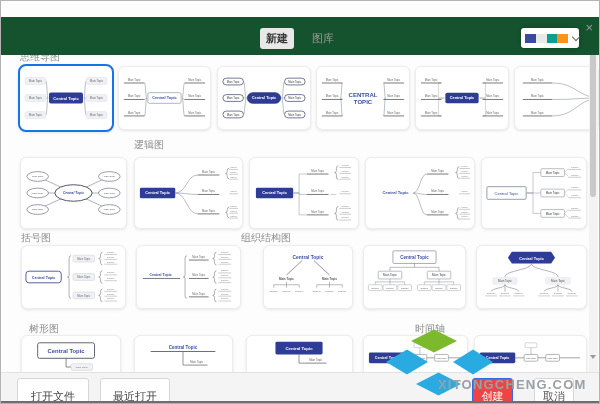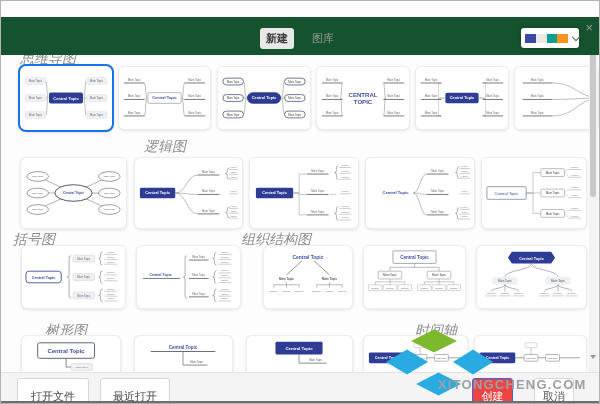--- a/index.html
+++ b/index.html
@@ -12,21 +12,21 @@
   .tab{font-size:11px;color:#9b9b9b;padding:3px 6px;border-radius:3px;cursor:default;}
   .tab.active{background:#e8e8e8;color:#3a3a3a;font-weight:bold;}
   .closebtn{position:absolute;right:6px;top:4px;font-size:13px;color:#9a9a9a;line-height:13px;}
   .palette{position:absolute;left:520px;top:11px;width:58px;height:20px;background:#fff;border-radius:3px;
            box-shadow:0 0 5px rgba(0,0,0,.2);display:flex;align-items:center;padding-left:4px;box-sizing:border-box;}
   .swatch{width:11px;height:9px;display:inline-block;}
   .chev{width:5px;height:5px;border-right:1.5px solid #666;border-bottom:1.5px solid #666;
         transform:rotate(45deg);margin-left:5px;margin-top:-3px;}
   
   #grid{position:absolute;left:0;top:0;width:600px;height:371px;overflow:hidden;z-index:1;}
-  .sec-title{position:absolute;font-size:14px;color:#8b8b8b;white-space:nowrap;font-style:italic;}
+  .sec-title{position:absolute;font-size:10px;color:#8b8b8b;white-space:nowrap;}
   .card{position:absolute;background:#fff;border:1px solid #ededed;border-radius:6px;
         box-shadow:0 1px 3px rgba(0,0,0,.10);box-sizing:border-box;overflow:hidden;}
   .card.selected{border:2px solid #1673e8;border-radius:8px;}
   .card svg{display:block;width:100%;height:100%;}
   svg text{font-family:"Liberation Sans","DejaVu Sans",sans-serif;}
   
   .sbar{position:absolute;right:1px;top:38px;width:9px;height:333px;background:#f3f3f3;z-index:5;}
   .sthumb{position:absolute;left:1px;top:8px;width:6px;height:150px;background:#c9c9c9;border-radius:3px;}
   .sarrow{position:absolute;left:1px;width:0;height:0;border-left:3.5px solid transparent;border-right:3.5px solid transparent;}
   .sarrow.up{top:2px;border-bottom:4px solid #9a9a9a;}
@@ -183,21 +183,21 @@
           <text x="23" y="14.2" font-size="2.8" fill="#6b6b6b" font-weight="400" text-anchor="middle">Main Topic</text>
           <line x1="8" y1="16.5" x2="38" y2="16.5" stroke="#555555" stroke-width="0.8"></line>
           <path d="M89 32 C63.5 32 63.5 33.5 38 33.5" stroke="#98a0a8" fill="none" stroke-width="0.7"></path>
           <text x="23" y="31.2" font-size="2.8" fill="#6b6b6b" font-weight="400" text-anchor="middle">Main Topic</text>
           <line x1="8" y1="33.5" x2="38" y2="33.5" stroke="#555555" stroke-width="0.8"></line>
           <path d="M89 32 C63.5 32 63.5 50.5 38 50.5" stroke="#98a0a8" fill="none" stroke-width="0.7"></path>
           <text x="23" y="48.2" font-size="2.8" fill="#6b6b6b" font-weight="400" text-anchor="middle">Main Topic</text>
           <line x1="8" y1="50.5" x2="38" y2="50.5" stroke="#555555" stroke-width="0.8"></line>
         </svg>
       </div>
-      <div class="sec-title" style="left: 143px; top: 137px;">逻辑图</div>
+      <div class="sec-title" style="left: 133px; top: 137px;">逻辑图</div>
       <div class="card" style="left: 19px; top: 156px; width: 107px; height: 72px;">
         <svg viewBox="0 0 107 72" preserveAspectRatio="none">
           <line x1="53.5" y1="36" x2="17" y2="19" stroke="#8a9098" stroke-width="0.7"></line>
           <line x1="53.5" y1="36" x2="90" y2="19" stroke="#8a9098" stroke-width="0.7"></line>
           <line x1="53.5" y1="36" x2="17" y2="36" stroke="#8a9098" stroke-width="0.7"></line>
           <line x1="53.5" y1="36" x2="90" y2="36" stroke="#8a9098" stroke-width="0.7"></line>
           <line x1="53.5" y1="36" x2="17" y2="53" stroke="#8a9098" stroke-width="0.7"></line>
           <line x1="53.5" y1="36" x2="90" y2="53" stroke="#8a9098" stroke-width="0.7"></line>
           <ellipse cx="17" cy="19" rx="11" ry="5" fill="#fff" stroke="#6a7184" stroke-width="0.7"></ellipse>
           <text x="17" y="20" font-size="2.4" fill="#555" font-weight="400" text-anchor="middle">Main Topic</text>
@@ -334,21 +334,21 @@
           <rect x="60" y="53" width="24" height="8" rx="1" fill="#fff" stroke="#9aa3ad" stroke-width="0.7"></rect>
           <text x="72" y="58.2" font-size="3" fill="#444" font-weight="400" text-anchor="middle">Main Topic</text>
           <line x1="84" y1="57" x2="88" y2="53" stroke="#aab0b8" stroke-width="0.5"></line>
           <text x="94.5" y="52.2" font-size="2" fill="#888" font-weight="400" text-anchor="middle">Subtopic</text>
           <line x1="88" y1="53.8" x2="101" y2="53.8" stroke="#999" stroke-width="0.5"></line>
           <line x1="84" y1="57" x2="88" y2="61" stroke="#aab0b8" stroke-width="0.5"></line>
           <text x="94.5" y="60.2" font-size="2" fill="#888" font-weight="400" text-anchor="middle">Subtopic</text>
           <line x1="88" y1="61.8" x2="101" y2="61.8" stroke="#999" stroke-width="0.5"></line>
         </svg>
       </div>
-      <div class="sec-title" style="left: 12px; top: 230px;">括号图</div>
+      <div class="sec-title" style="left: 20px; top: 230px;">括号图</div>
       <div class="sec-title" style="left: 240px; top: 230px;">组织结构图</div>
       <div class="card" style="left: 20px; top: 244px; width: 105px; height: 64px;">
         <svg viewBox="0 0 105 64" preserveAspectRatio="none">
           <rect x="4" y="26" width="36" height="12" rx="3" fill="#fff" stroke="#3f4a8f" stroke-width="0.9"></rect>
           <text x="22" y="33.6" font-size="3.8" fill="#3d4fa1" font-weight="700" text-anchor="middle">Central Topic</text>
           <path d="M50 10 Q48 10 48 12.5 L48 30 Q48 32 46.2 32 Q48 32 48 34 L48 51.5 Q48 54 50 54" stroke="#777" fill="none" stroke-width="0.6"></path>
           <rect x="52" y="9.5" width="22" height="7" rx="1.5" fill="#f0f1f5" stroke="#c9ccd4" stroke-width="0.5"></rect>
           <text x="63" y="14.2" font-size="2.8" fill="#6b6b6b" font-weight="400" text-anchor="middle">Main Topic</text>
           <path d="M82 6.5 Q80 6.5 80 9 L80 11 Q80 13 78.2 13 Q80 13 80 15 L80 17 Q80 19.5 82 19.5" stroke="#777" fill="none" stroke-width="0.6"></path>
           <text x="90.5" y="7.2" font-size="2" fill="#888" font-weight="400" text-anchor="middle">Subtopic</text>
@@ -493,21 +493,21 @@
           <text x="68.5" y="50" font-size="2.2" fill="#777" font-weight="400" text-anchor="middle">Subtopic</text>
           <line x1="62.5" y1="51.5" x2="74.5" y2="51.5" stroke="#999" stroke-width="0.5"></line>
           <path d="M82.5 40 C82.5 43.5 82.5 43.5 82.5 47" stroke="#8a9098" fill="none" stroke-width="0.7"></path>
           <text x="82.5" y="50" font-size="2.2" fill="#777" font-weight="400" text-anchor="middle">Subtopic</text>
           <line x1="76.5" y1="51.5" x2="88.5" y2="51.5" stroke="#999" stroke-width="0.5"></line>
           <path d="M82.5 40 C82.5 43.5 96.5 43.5 96.5 47" stroke="#8a9098" fill="none" stroke-width="0.7"></path>
           <text x="96.5" y="50" font-size="2.2" fill="#777" font-weight="400" text-anchor="middle">Subtopic</text>
           <line x1="90.5" y1="51.5" x2="102.5" y2="51.5" stroke="#999" stroke-width="0.5"></line>
         </svg>
       </div>
-      <div class="sec-title" style="left: 44px; top: 321px;">树形图</div>
+      <div class="sec-title" style="left: 28px; top: 321px;">树形图</div>
       <div class="sec-title" style="left: 367px; top: 321px; margin-left: 47px;">时间轴</div>
       <div class="card" style="left: 20px; top: 334px; width: 100px; height: 66px;">
         <svg viewBox="0 0 100 66" preserveAspectRatio="none">
           <rect x="16" y="7" width="58" height="16" rx="2" fill="#fff" stroke="#5a6272" stroke-width="1"></rect>
           <text x="45" y="18" font-size="6" fill="#3d4fa1" font-weight="700" text-anchor="middle">Central Topic</text>
           <line x1="45" y1="23" x2="45" y2="32" stroke="#666" stroke-width="0.8"></line>
           <line x1="45" y1="32" x2="50" y2="32" stroke="#666" stroke-width="0.8"></line>
           <rect x="50" y="28.5" width="22" height="7" rx="1.5" fill="#f0f1f4" stroke="#ccc" stroke-width="0.5"></rect>
           <text x="61" y="33.3" font-size="2.6" fill="#777" font-weight="400" text-anchor="middle">Main Topic</text>
         </svg>

